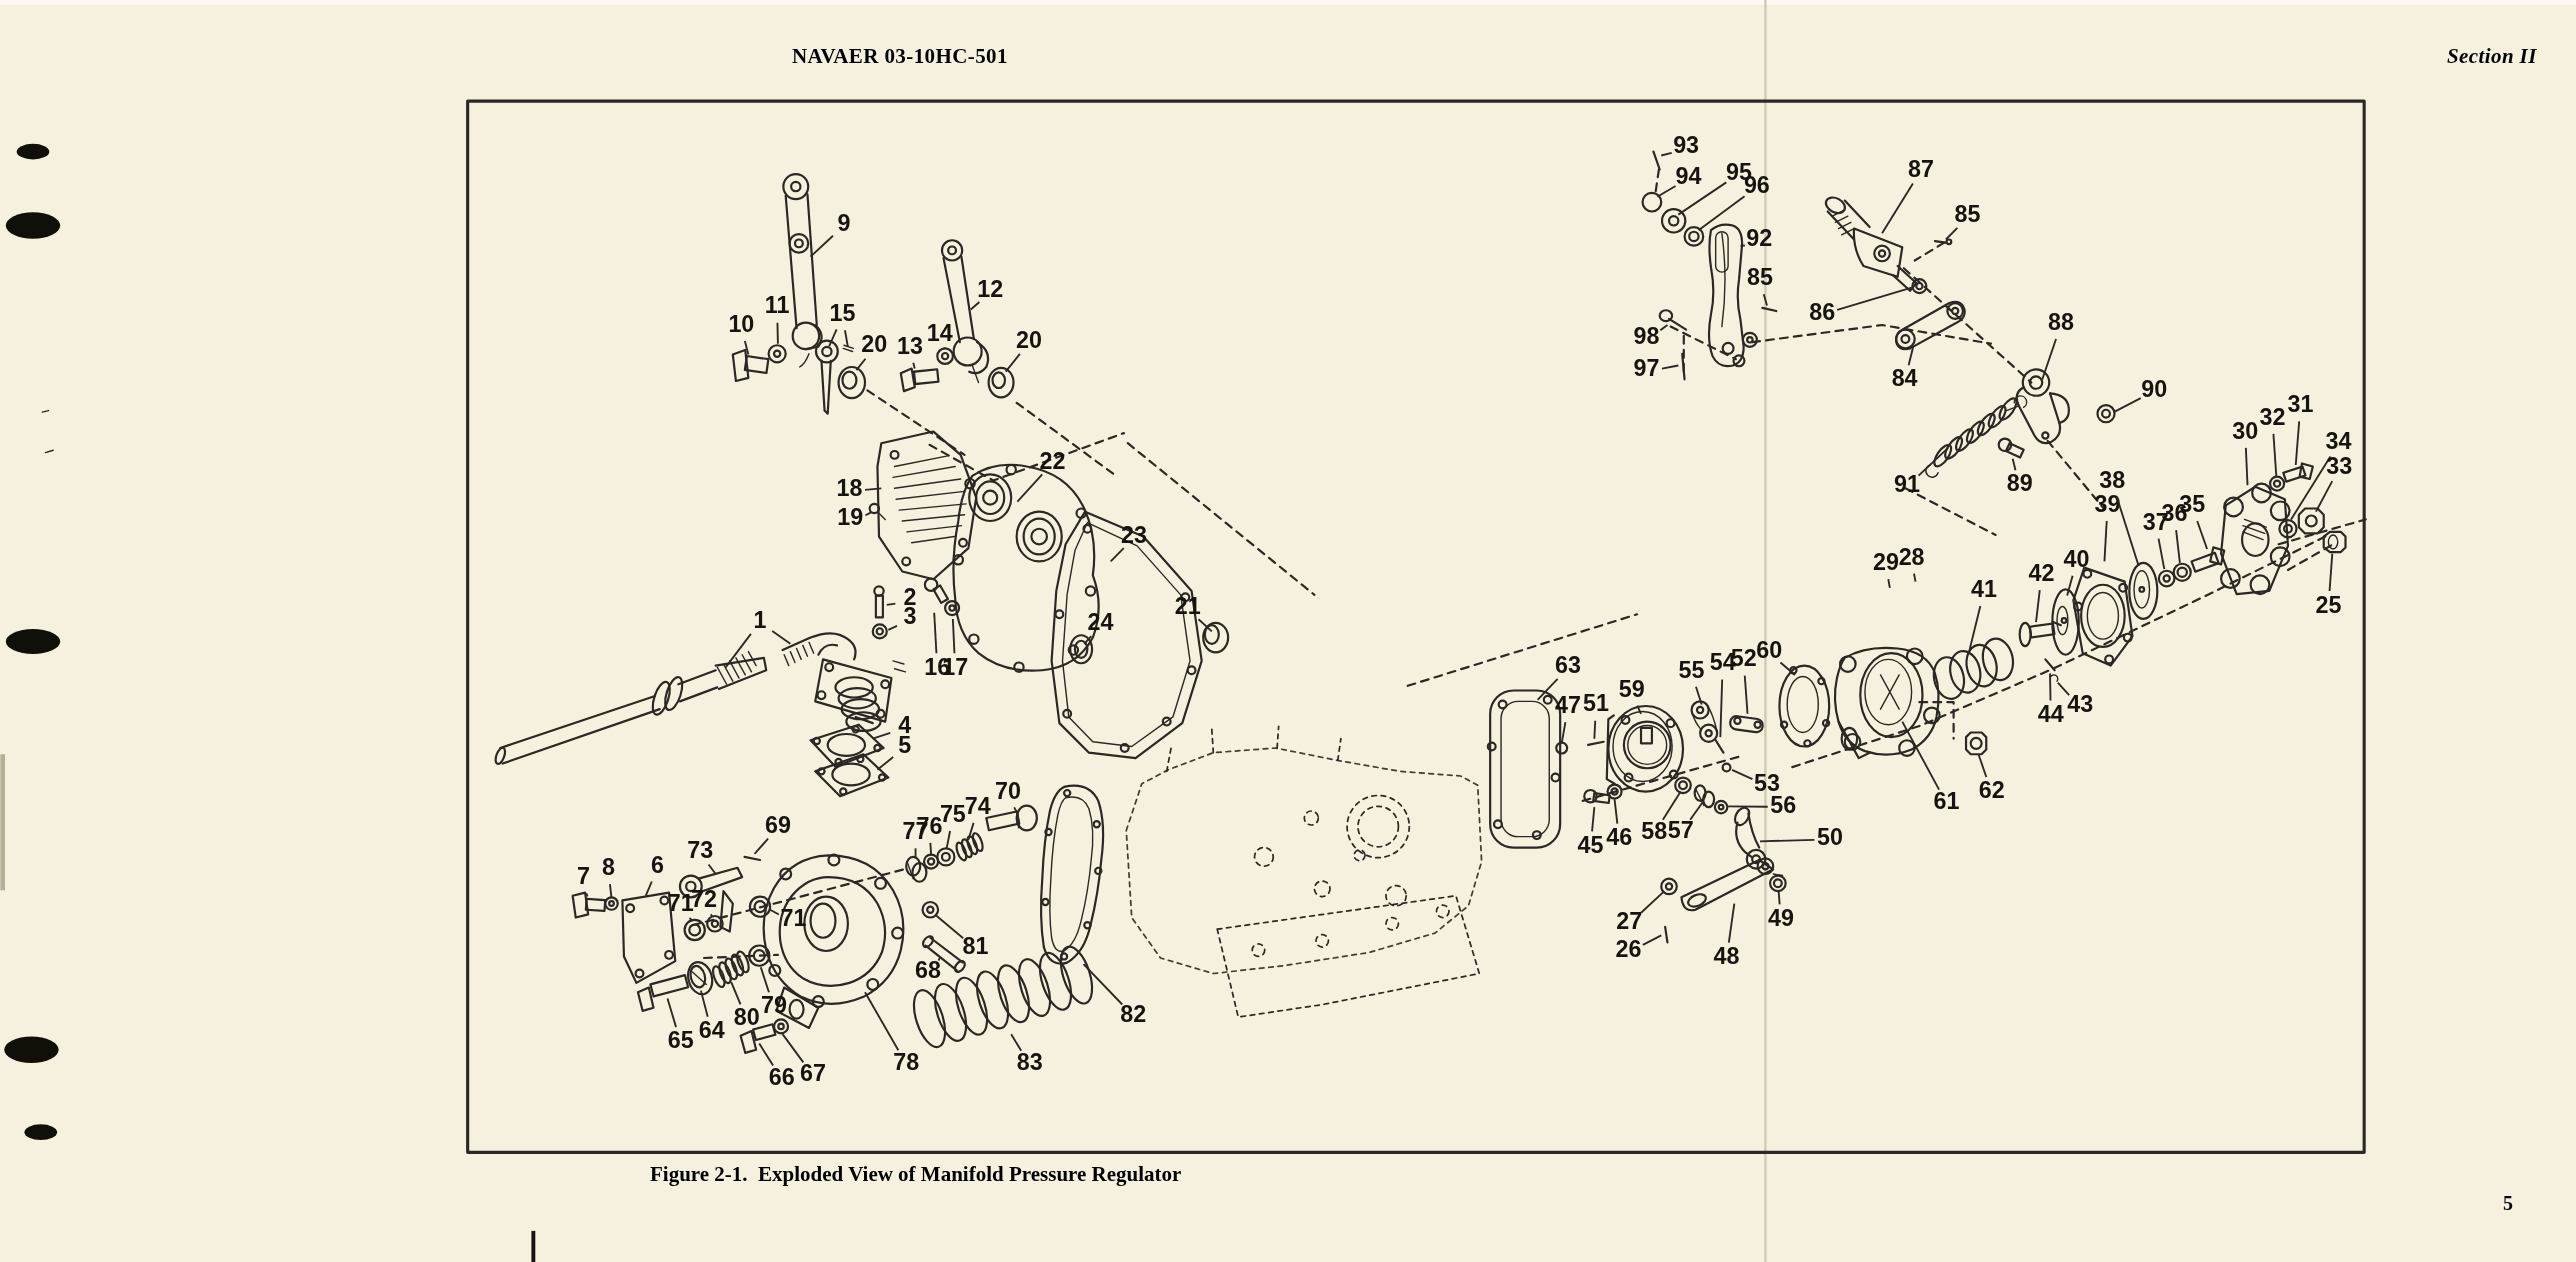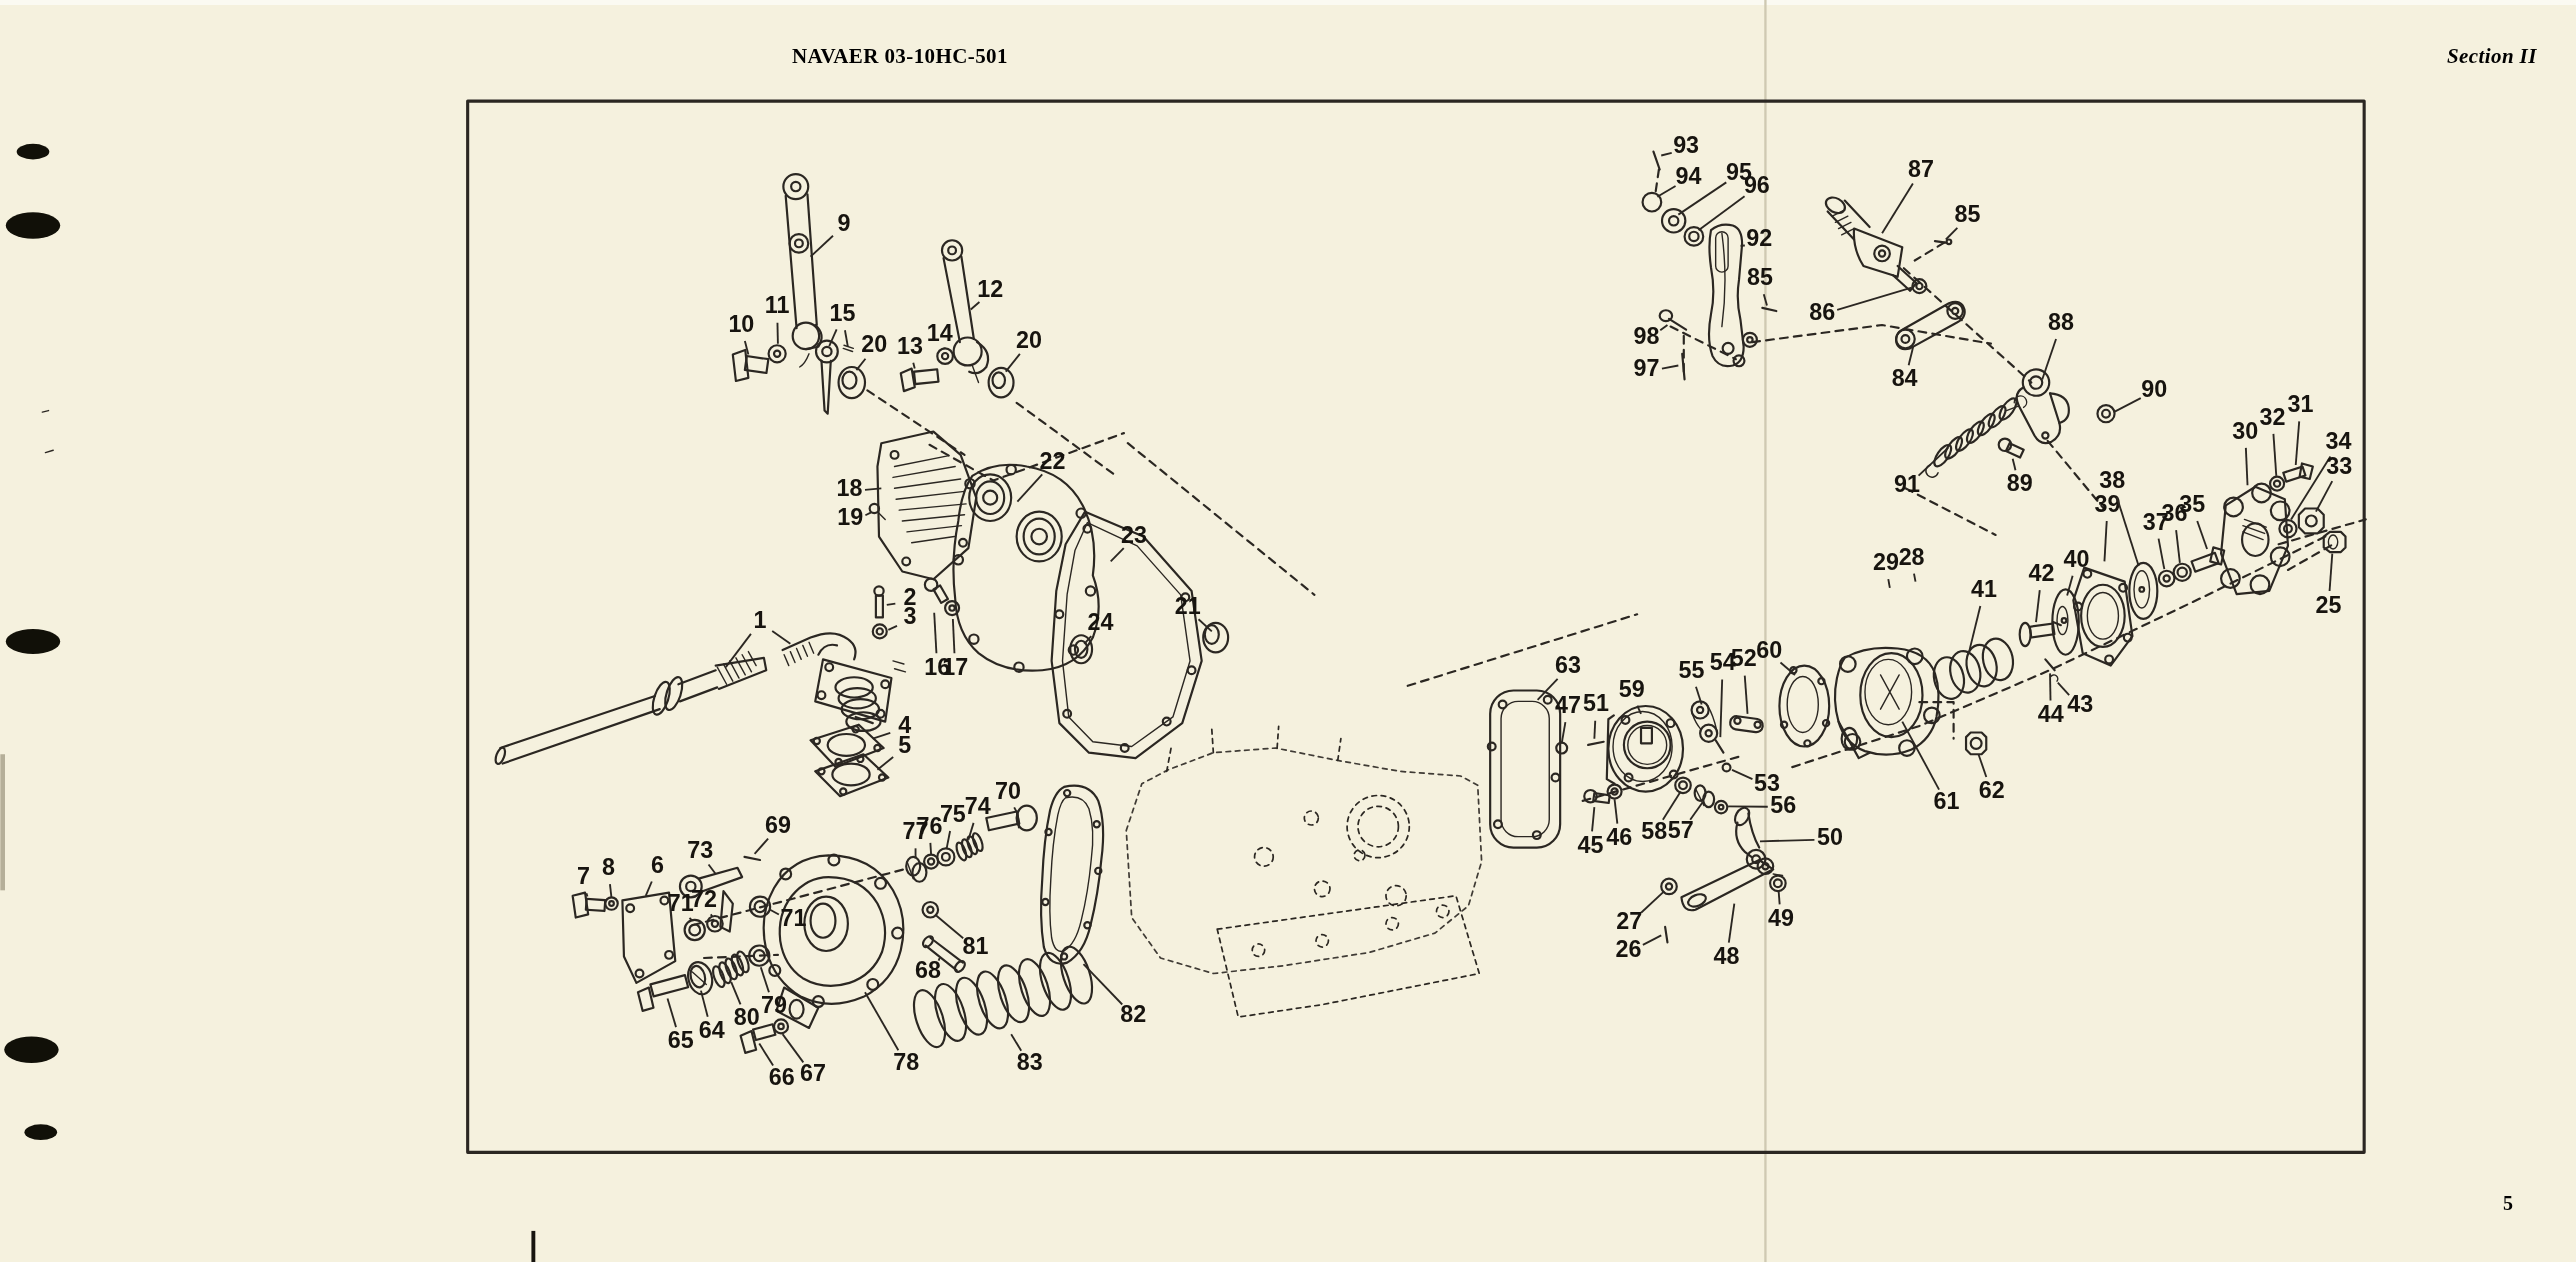--- a/index.html
+++ b/index.html
@@ -19,20 +19,21 @@
   .dash2{stroke-dasharray:6 6;stroke-width:2.2;}
   .callout-text{font-family:"Liberation Sans",sans-serif;font-weight:bold;font-size:30px;fill:#17140f;}
 </style>
 </head>
 <body>
 
 <div class="page">
 
   <div id="hdr-left" class="hdr">NAVAER 03-10HC-501</div>
   <div id="hdr-right" class="hdr">Section II</div>
+  <div id="caption">Figure 2-1.  Exploded View of Manifold Pressure Regulator</div>
   <div id="pageno">5</div>
 
   <svg width="2576" height="1262" viewBox="0 0 3312 1623">
     <defs>
       <pattern id="hatch" width="7" height="7" patternUnits="userSpaceOnUse" patternTransform="rotate(45)">
         <line x1="0" y1="0" x2="0" y2="7" stroke="#2b2722" stroke-width="1.5"></line>
       </pattern>
       <pattern id="hatchlight" width="10" height="10" patternUnits="userSpaceOnUse" patternTransform="rotate(45)">
         <line x1="0" y1="0" x2="0" y2="10" stroke="#9a937e" stroke-width="1.2"></line>
       </pattern>

